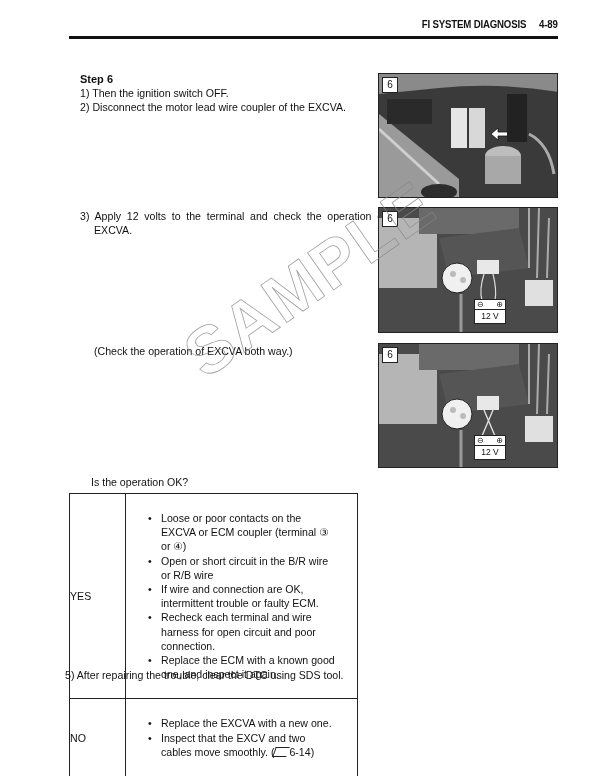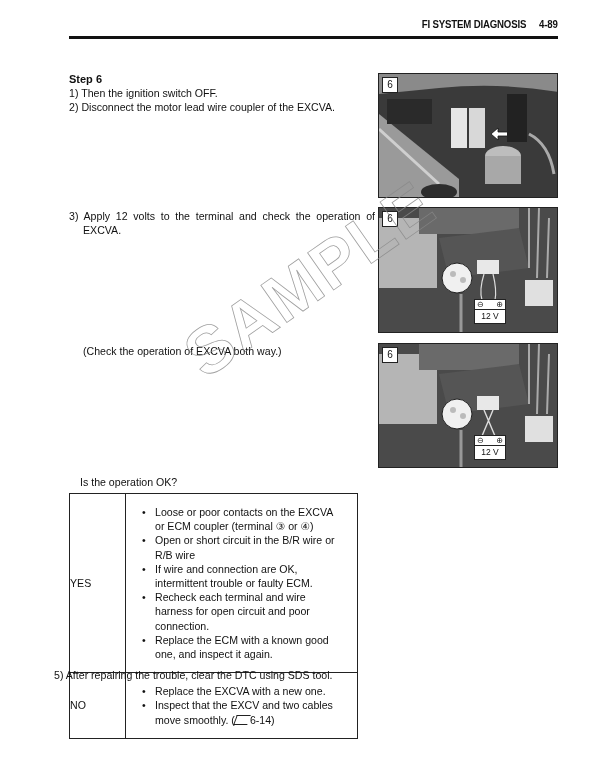--- a/index.html
+++ b/index.html
@@ -2,34 +2,34 @@
 <html><head>
 <meta charset="utf-8">
 <style>
   html, body { margin:0; padding:0; background:#ffffff; }
   body { width:600px; height:776px; position:relative; overflow:hidden;
          font-family:"Liberation Sans", sans-serif; color:#111; }
   .abs { position:absolute; }
   .hdr { right:42px; top:18px; font-size:10.5px; font-weight:bold; letter-spacing:-0.2px; transform:scaleX(0.92); transform-origin:right center; }
   .hdr .pg { margin-left:14px; }
   .rule { left:69px; top:36px; width:489px; height:3px; background:#111; }
-  .txt { font-size:10.6px; line-height:14.2px; }
+  .txt { font-size:10.6px; line-height:14.2px;margin-left:11px; }
   .step-title { font-weight:bold; font-size:11px; }
   .item { padding-left:14px; text-indent:-14px; }
   .just { text-align:justify; }
   .photo { left:378px; width:180px; background:#444; overflow:hidden; border:1px solid #222; box-sizing:border-box; }
   .photo svg { display:block; }
   .fig-num { position:absolute; left:3px; top:3px; width:14px; height:14px; background:#fff; border:1px solid #222;
              font-size:10px; line-height:14px; text-align:center; }
   .batt { position:absolute; background:#fff; border:1px solid #222; font-size:8.5px; text-align:center; }
   table.yn { position:absolute; left:69px; top:493px; width:289px; border-collapse:collapse; font-size:10.6px; line-height:14.2px; }
   table.yn td { border:1px solid #222; vertical-align:middle; padding:0; }
   table.yn td.lab { width:55px; }
   table.yn td.body { padding:1px 3px 1px 6px; }
-  table.yn ul { list-style:none; margin:10px; padding:0; }
+  table.yn ul { list-style:none; margin:16px; padding:0; }
   table.yn li { padding-left:13px; text-indent:-13px; }
   table.yn li::before { content:"•"; display:inline-block; width:13px; text-indent:0; }
   .ref-icon { display:inline-block; width:13px; height:8px; border:1px solid #222; border-right:none; vertical-align:-1px; margin-right:1px; transform:skewX(-20deg); }
   .wm { left:170px; top:330px; font-size:66px; font-weight:bold; color:transparent; -webkit-text-stroke:0.8px #888;
         transform:rotate(-35deg); transform-origin:left top; letter-spacing:2px; opacity:0.8; pointer-events:none; }
 </style>
 </head>
 <body>
 
 <div class="abs hdr">

